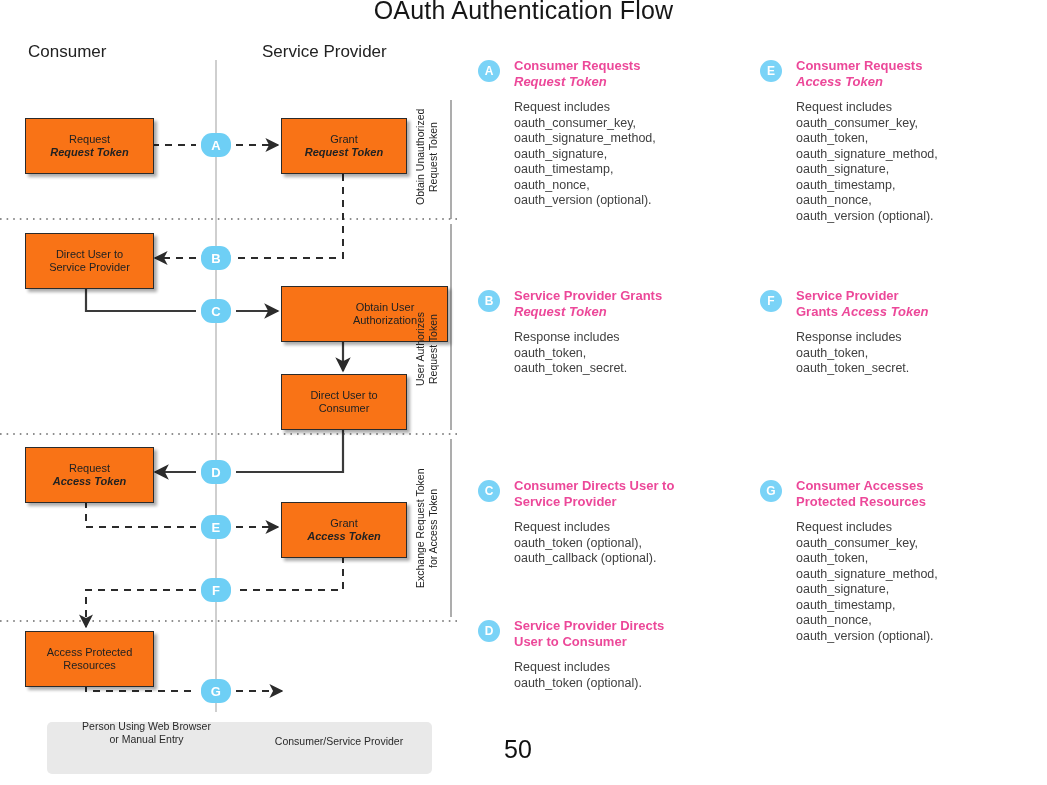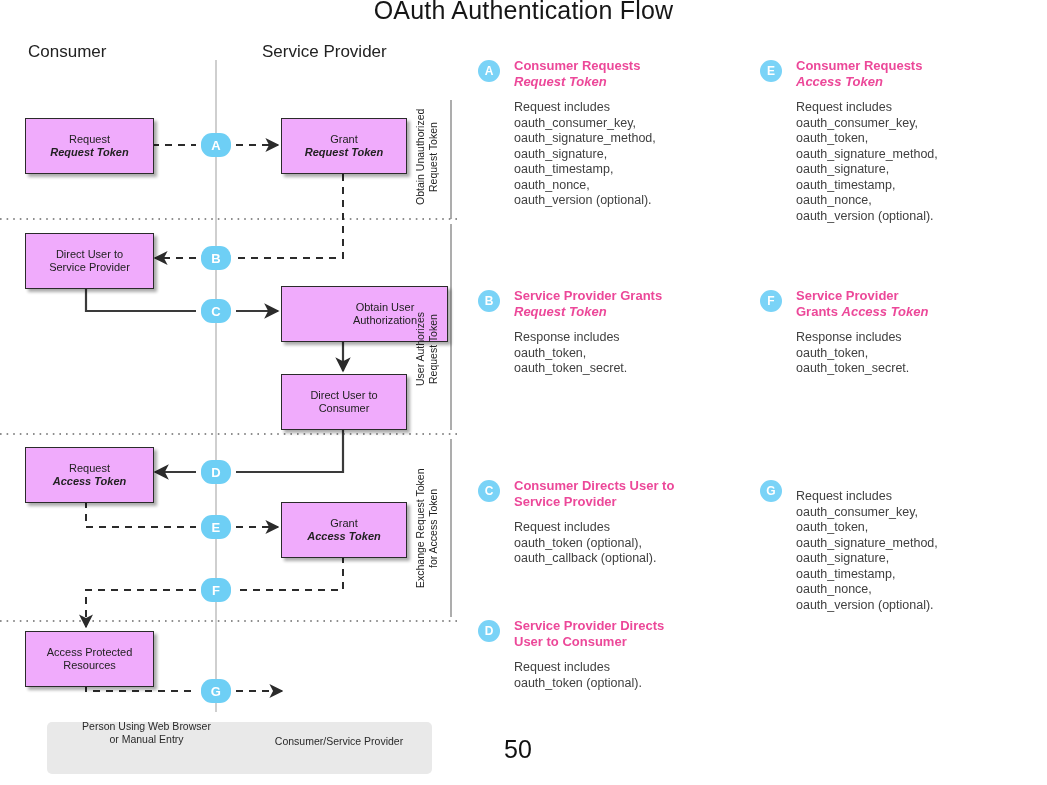--- a/index.html
+++ b/index.html
@@ -15,21 +15,21 @@
   
   #flow-panel{position:absolute;left:0;top:0;width:470px;height:595px;text-decoration:underline;}
   #flow-svg{position:absolute;left:0;top:0;}
   .col-header{
     position:absolute;font-size:17px;color:#222;white-space:nowrap;
   }
   #col-header-consumer{left:28px;top:42px;}
   #col-header-provider{left:262px;top:42px;}
 
   .flow-box{
-    position:absolute;background:#f0abfc;border:1.5px solid #2b2b2b;
+    position:absolute;background:#f97316;border:1.5px solid #2b2b2b;
     box-shadow:3px 3px 3px rgba(0,0,0,.33);
     display:flex;flex-direction:column;align-items:center;justify-content:center;
     font-size:11px;line-height:13.5px;color:#222;text-align:center;
   }
   .flow-box .it{font-style:italic;font-weight:600;}
 
   .badge{
     position:absolute;width:30px;height:24px;border-radius:11px;
     background:#6ecff5;color:#ffffff;font-size:13px;font-weight:700;
     display:flex;align-items:center;justify-content:center;
@@ -249,20 +249,24 @@
       <span>Consumer Directs User to</span><br>
       <span>Service Provider</span>
     </div>
     <div class="desc-body">Request includes
 oauth_token (optional),
 oauth_callback (optional).</div>
   </div>
 
   <div class="desc-item" style="left:282px;top:478px;">
     <div class="desc-badge">G</div>
+    <div class="desc-head">
+      <span>Consumer Accesses</span><br>
+      <span>Protected Resources</span>
+    </div>
     <div class="desc-body">Request includes
 oauth_consumer_key,
 oauth_token,
 oauth_signature_method,
 oauth_signature,
 oauth_timestamp,
 oauth_nonce,
 oauth_version (optional).</div>
   </div>
 

